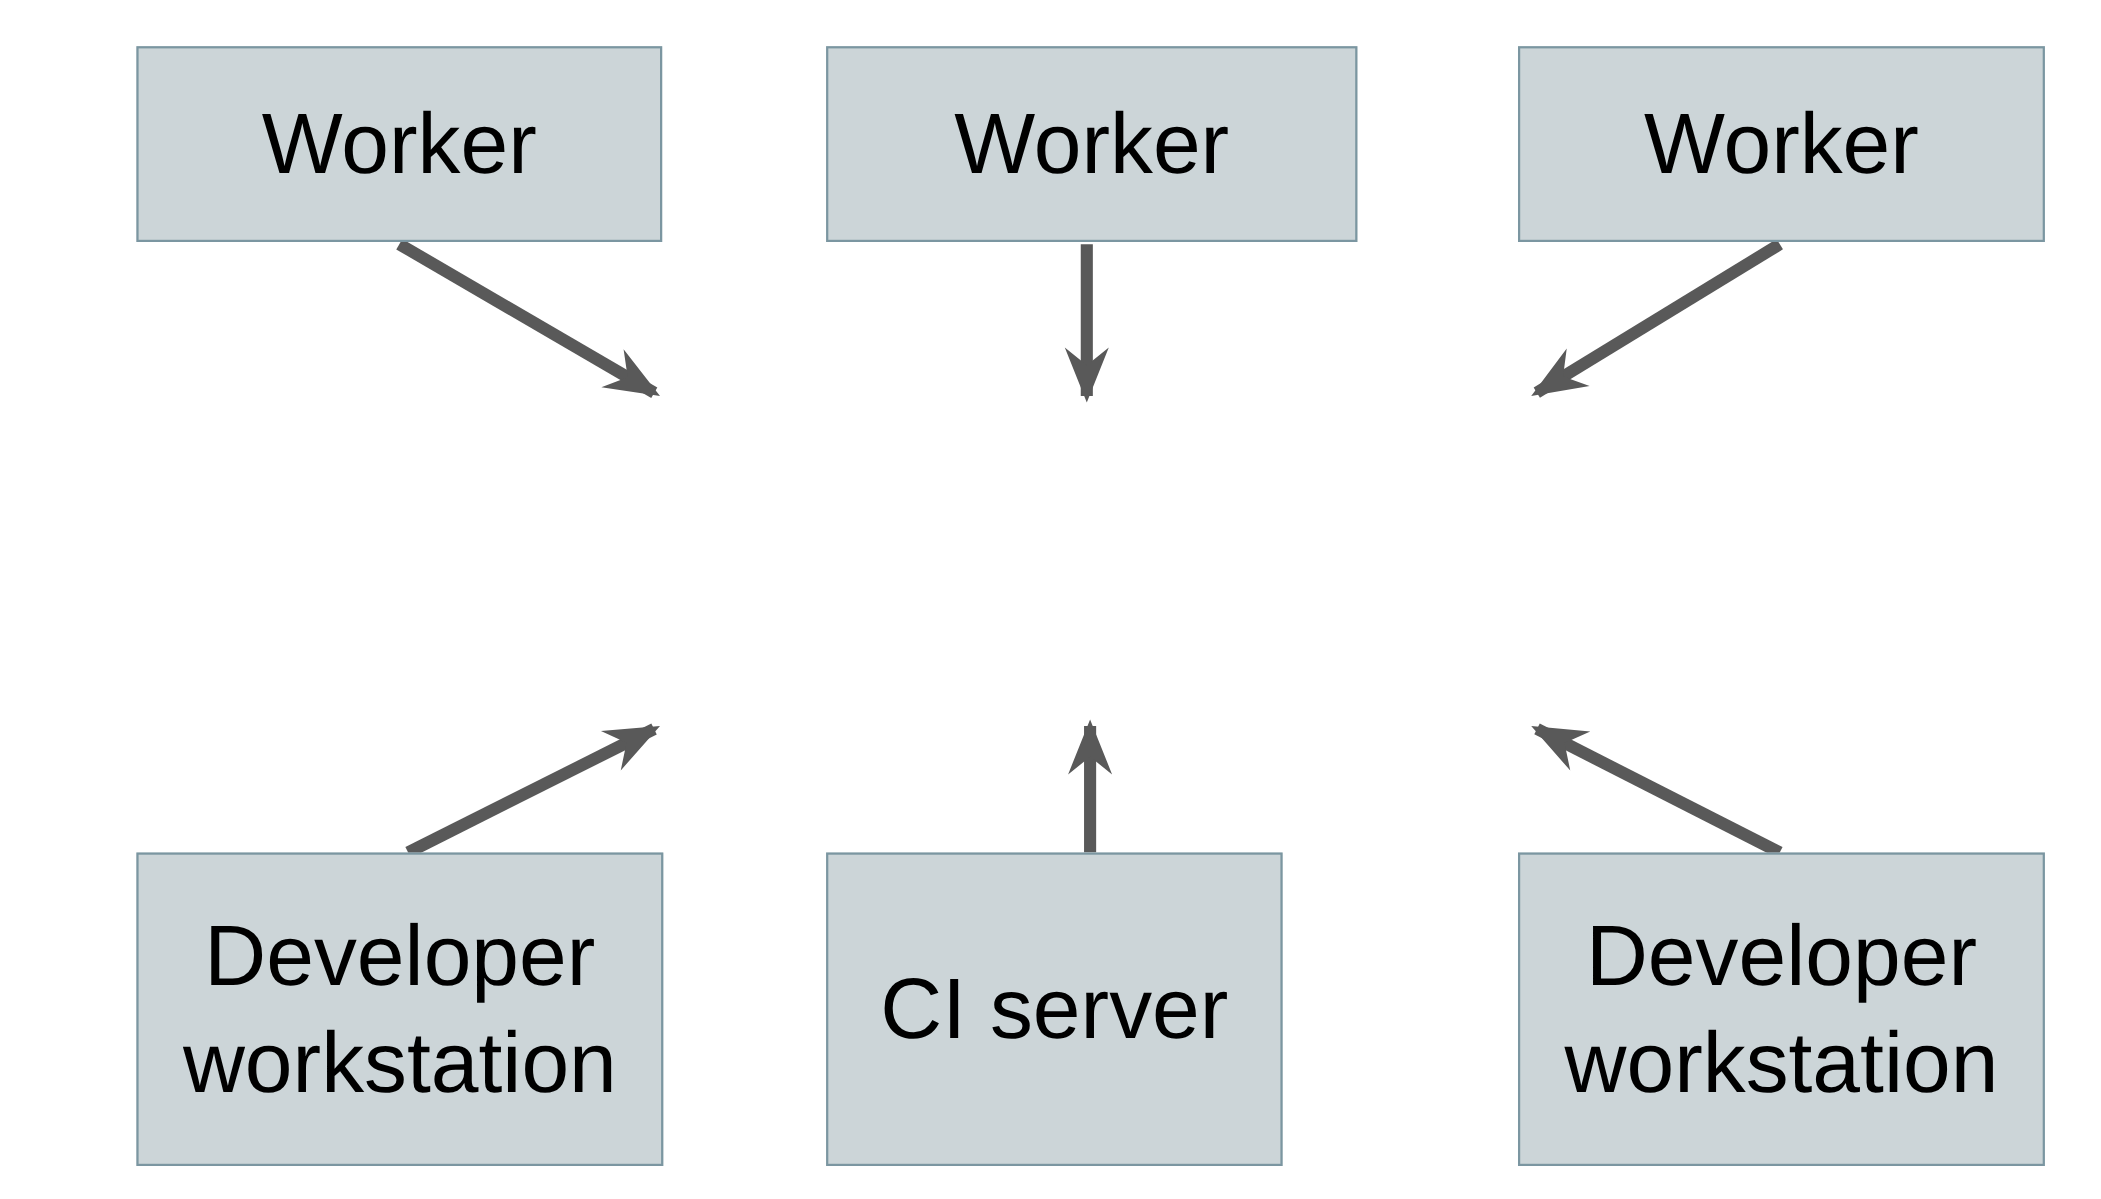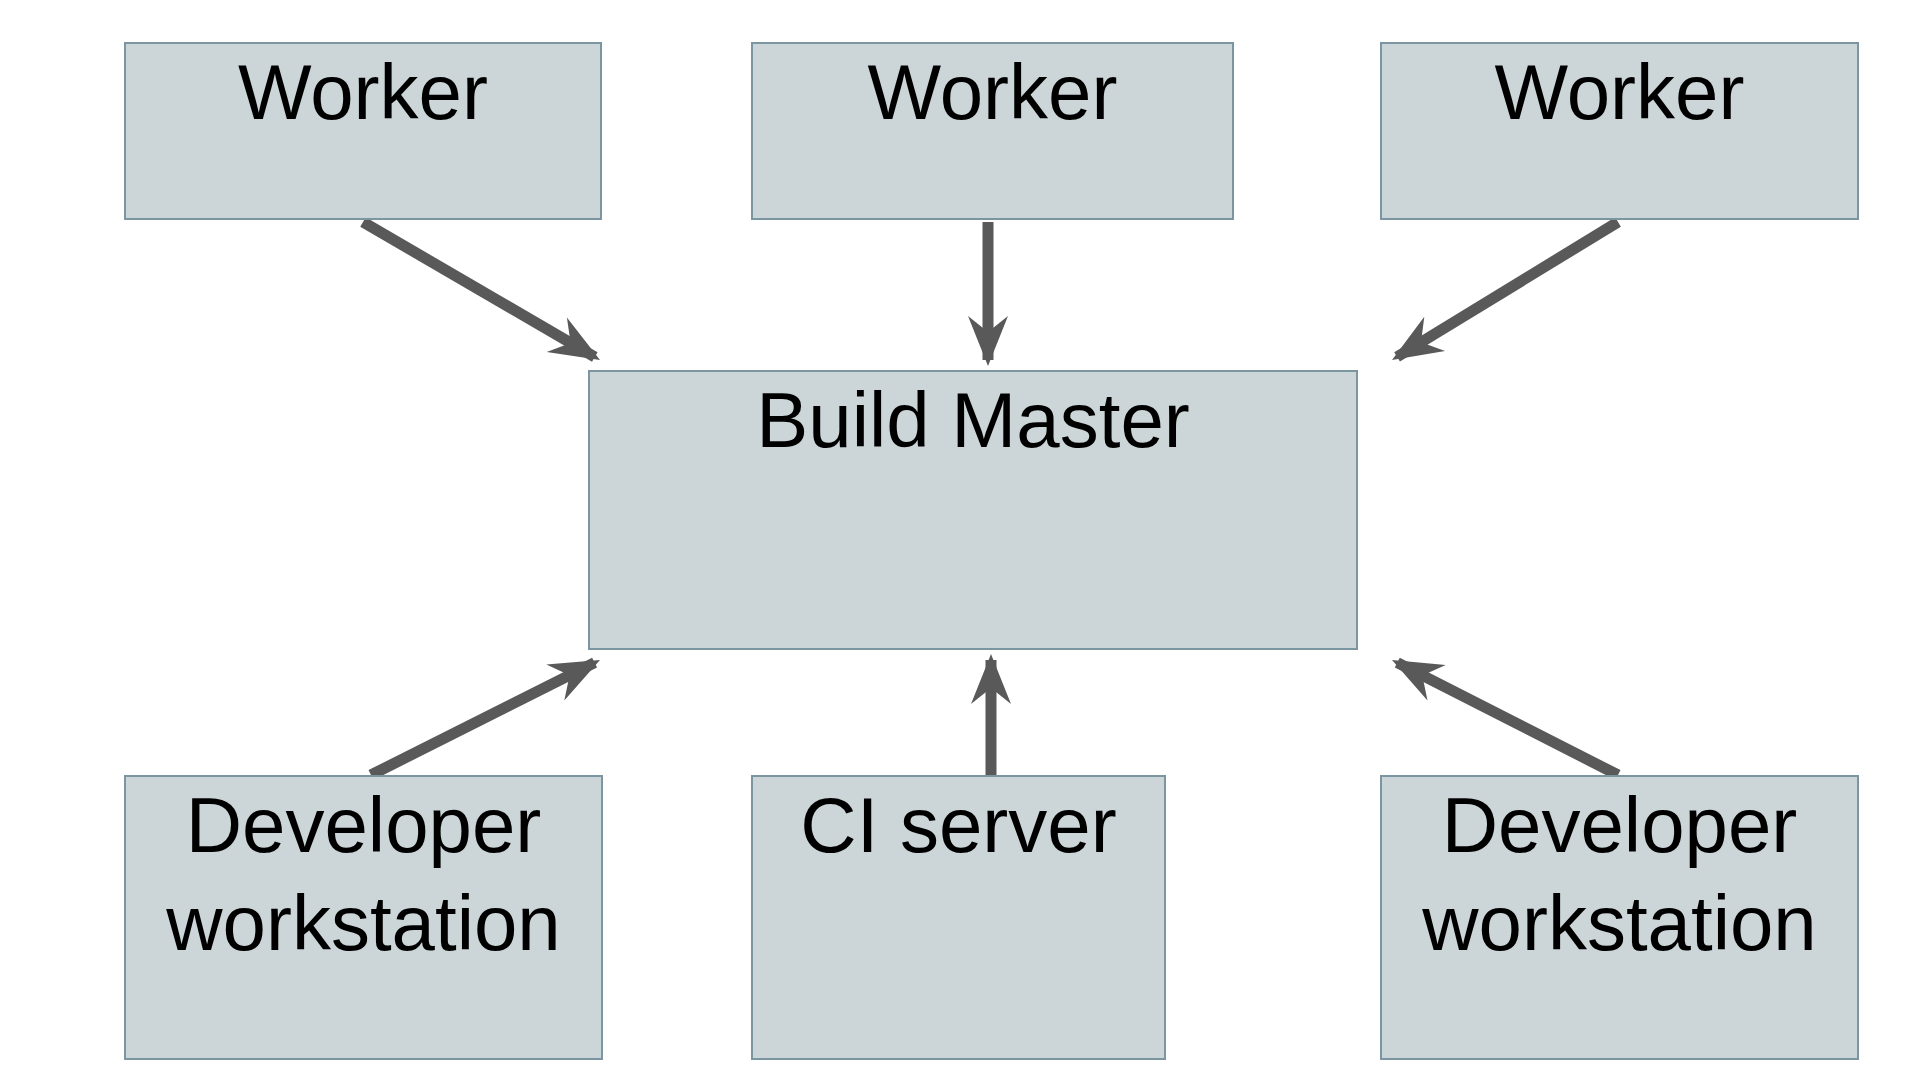--- a/index.html
+++ b/index.html
@@ -23,25 +23,26 @@
     height: 1090px;
     background: #ffffff;
   }
   .node {
     position: absolute;
     box-sizing: border-box;
     background: var(--node-fill);
     border: 2.5px solid var(--node-border);
     color: var(--text);
     display: flex;
+    align-items: center;
     justify-content: center;
     text-align: center;
     font-size: 78px;
     line-height: 1.25;
-    padding: 0 30px;
+    padding: 12px 30px;
   }
   
   .n-worker-1 { left: 124px;  top: 42px;  width: 478px; height: 178px; }
   .n-worker-2 { left: 751px;  top: 42px;  width: 483px; height: 178px; }
   .n-worker-3 { left: 1380px; top: 42px;  width: 479px; height: 178px; }
   
   .n-build-master { left: 588px; top: 370px; width: 770px; height: 280px; }
   
   .n-dev-1     { left: 124px;  top: 775px; width: 479px; height: 285px; }
   .n-ci-server { left: 751px;  top: 775px; width: 415px; height: 285px; }
@@ -105,23 +106,20 @@
   <div class="node n-worker-1">
     <span>Worker</span>
   </div>
   <div class="node n-worker-2">
     <span>Worker</span>
   </div>
   <div class="node n-worker-3">
     <span>Worker</span>
   </div>
 
-  <div class="node n-build-master">
-    <span>Build Master</span>
-  </div>
 
   <div class="node n-dev-1">
     <span>Developer workstation</span>
   </div>
   <div class="node n-ci-server">
     <span>CI server</span>
   </div>
   <div class="node n-dev-2">
     <span>Developer workstation</span>
   </div>

